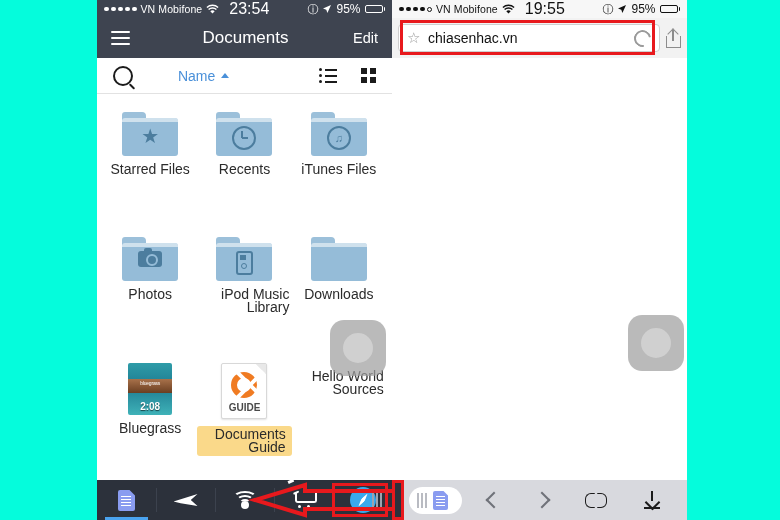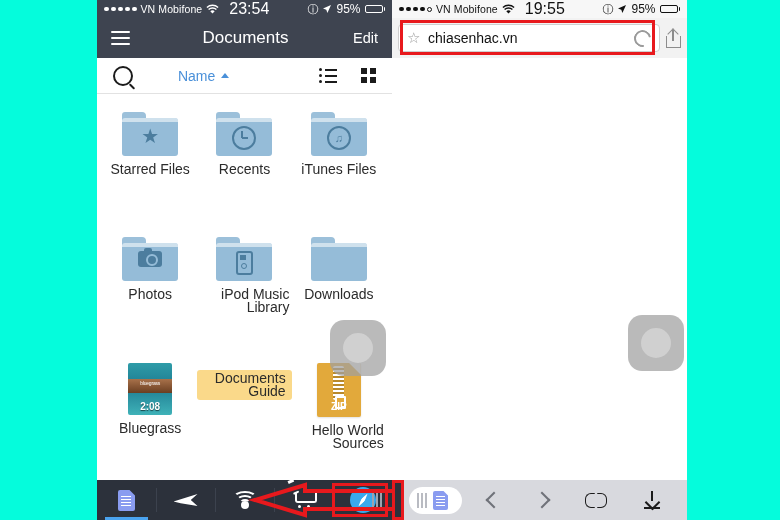--- a/index.html
+++ b/index.html
@@ -365,30 +365,29 @@
       <div class="cell">
         <div class="thumb">
           <div class="band"></div>
           <div class="txt">bluegrass</div>
           <div class="dur">2:08</div>
         </div>
         <div class="cell-label">Bluegrass</div>
       </div>
 
       <div class="cell">
+        <div class="page">
+          <div class="fold"></div>
+          <div class="buoy"></div>
+          <div class="cap">GUIDE</div>
+        </div>
         <div class="cell-label sel">Documents Guide</div>
       </div>
 
       <div class="cell">
-        <div class="zip">
-          <div class="fold"></div>
-            <div class="teeth"></div>
-            <div class="pull"></div>
-          <div class="cap">ZIP</div>
-        </div>
         <div class="cell-label">Hello World Sources</div>
       </div>
 
     </div>
 
     <div class="tabbar">
       <div class="tab active">
         <span class="ic-doc">
             <i></i>
           </span>

